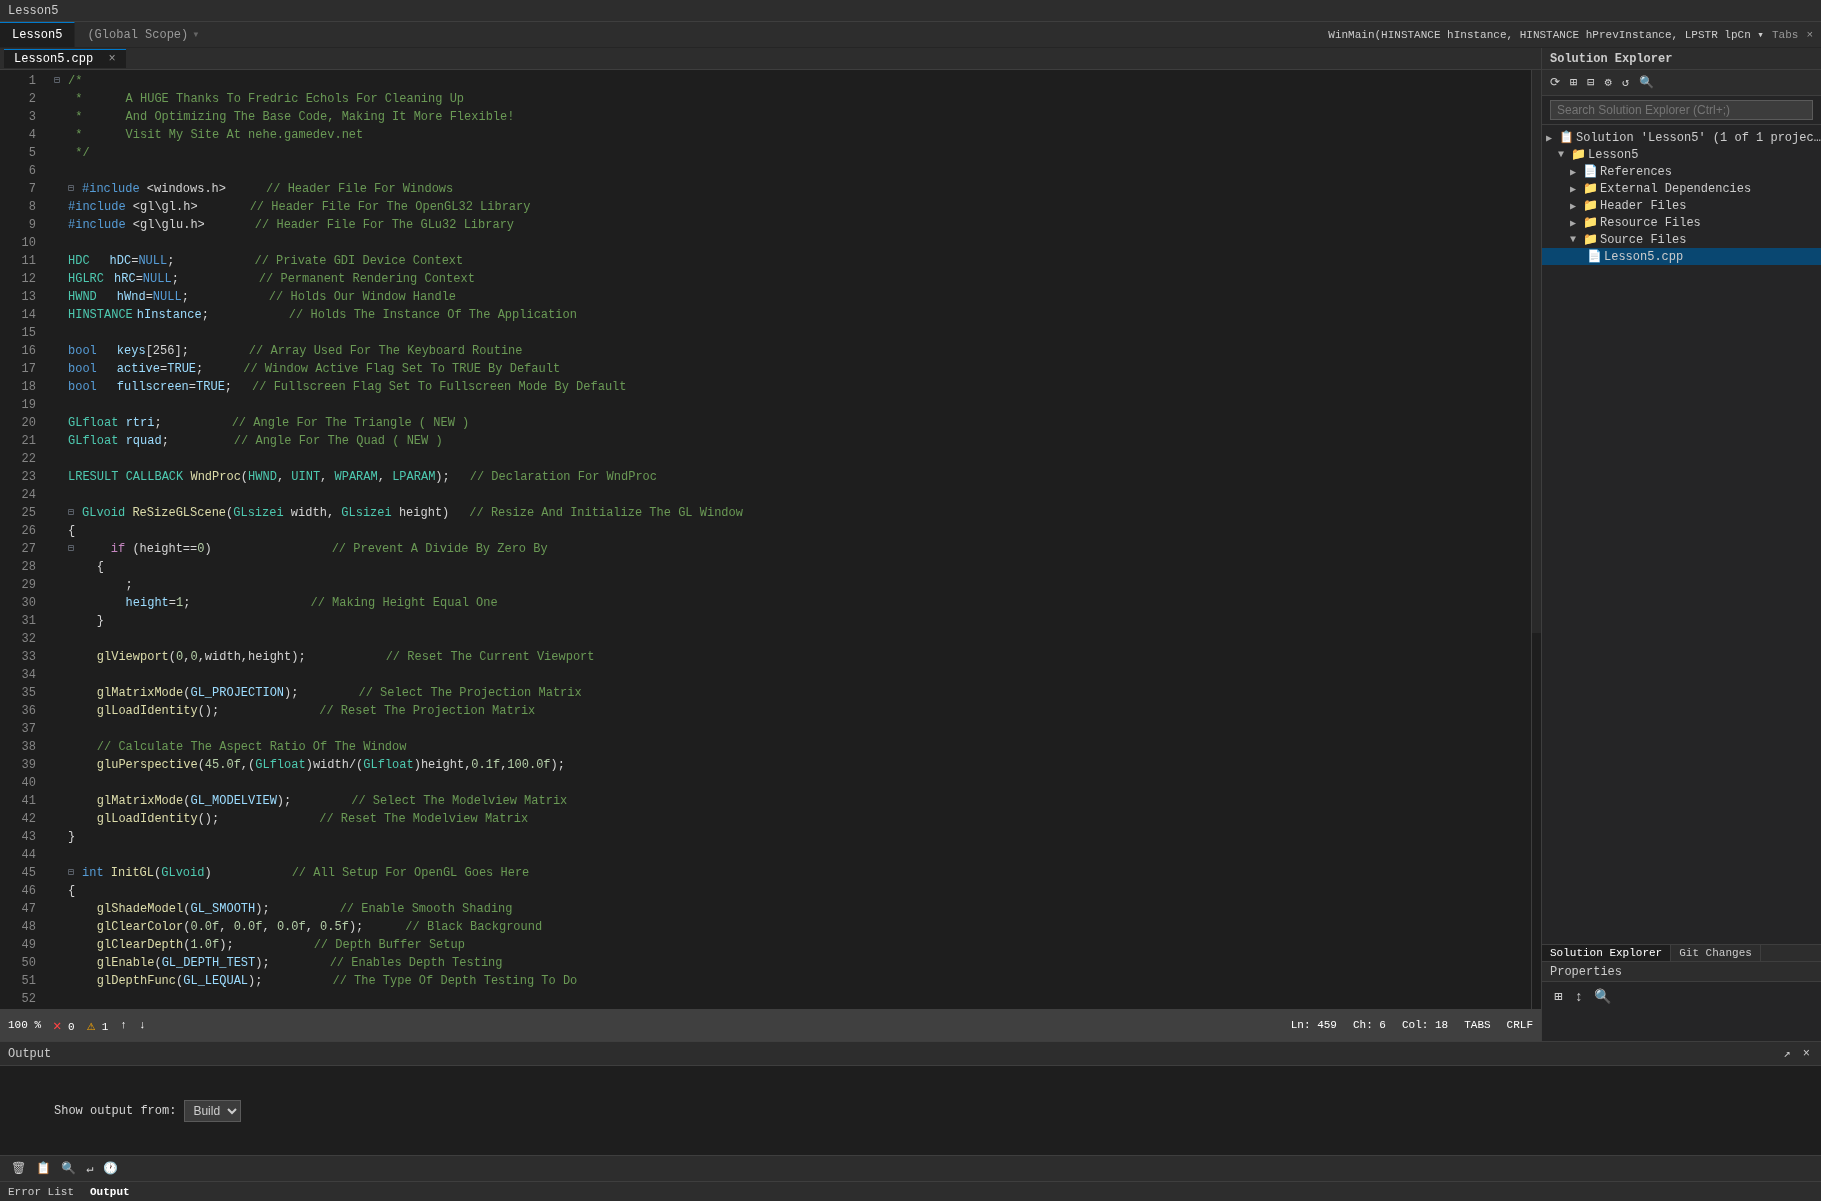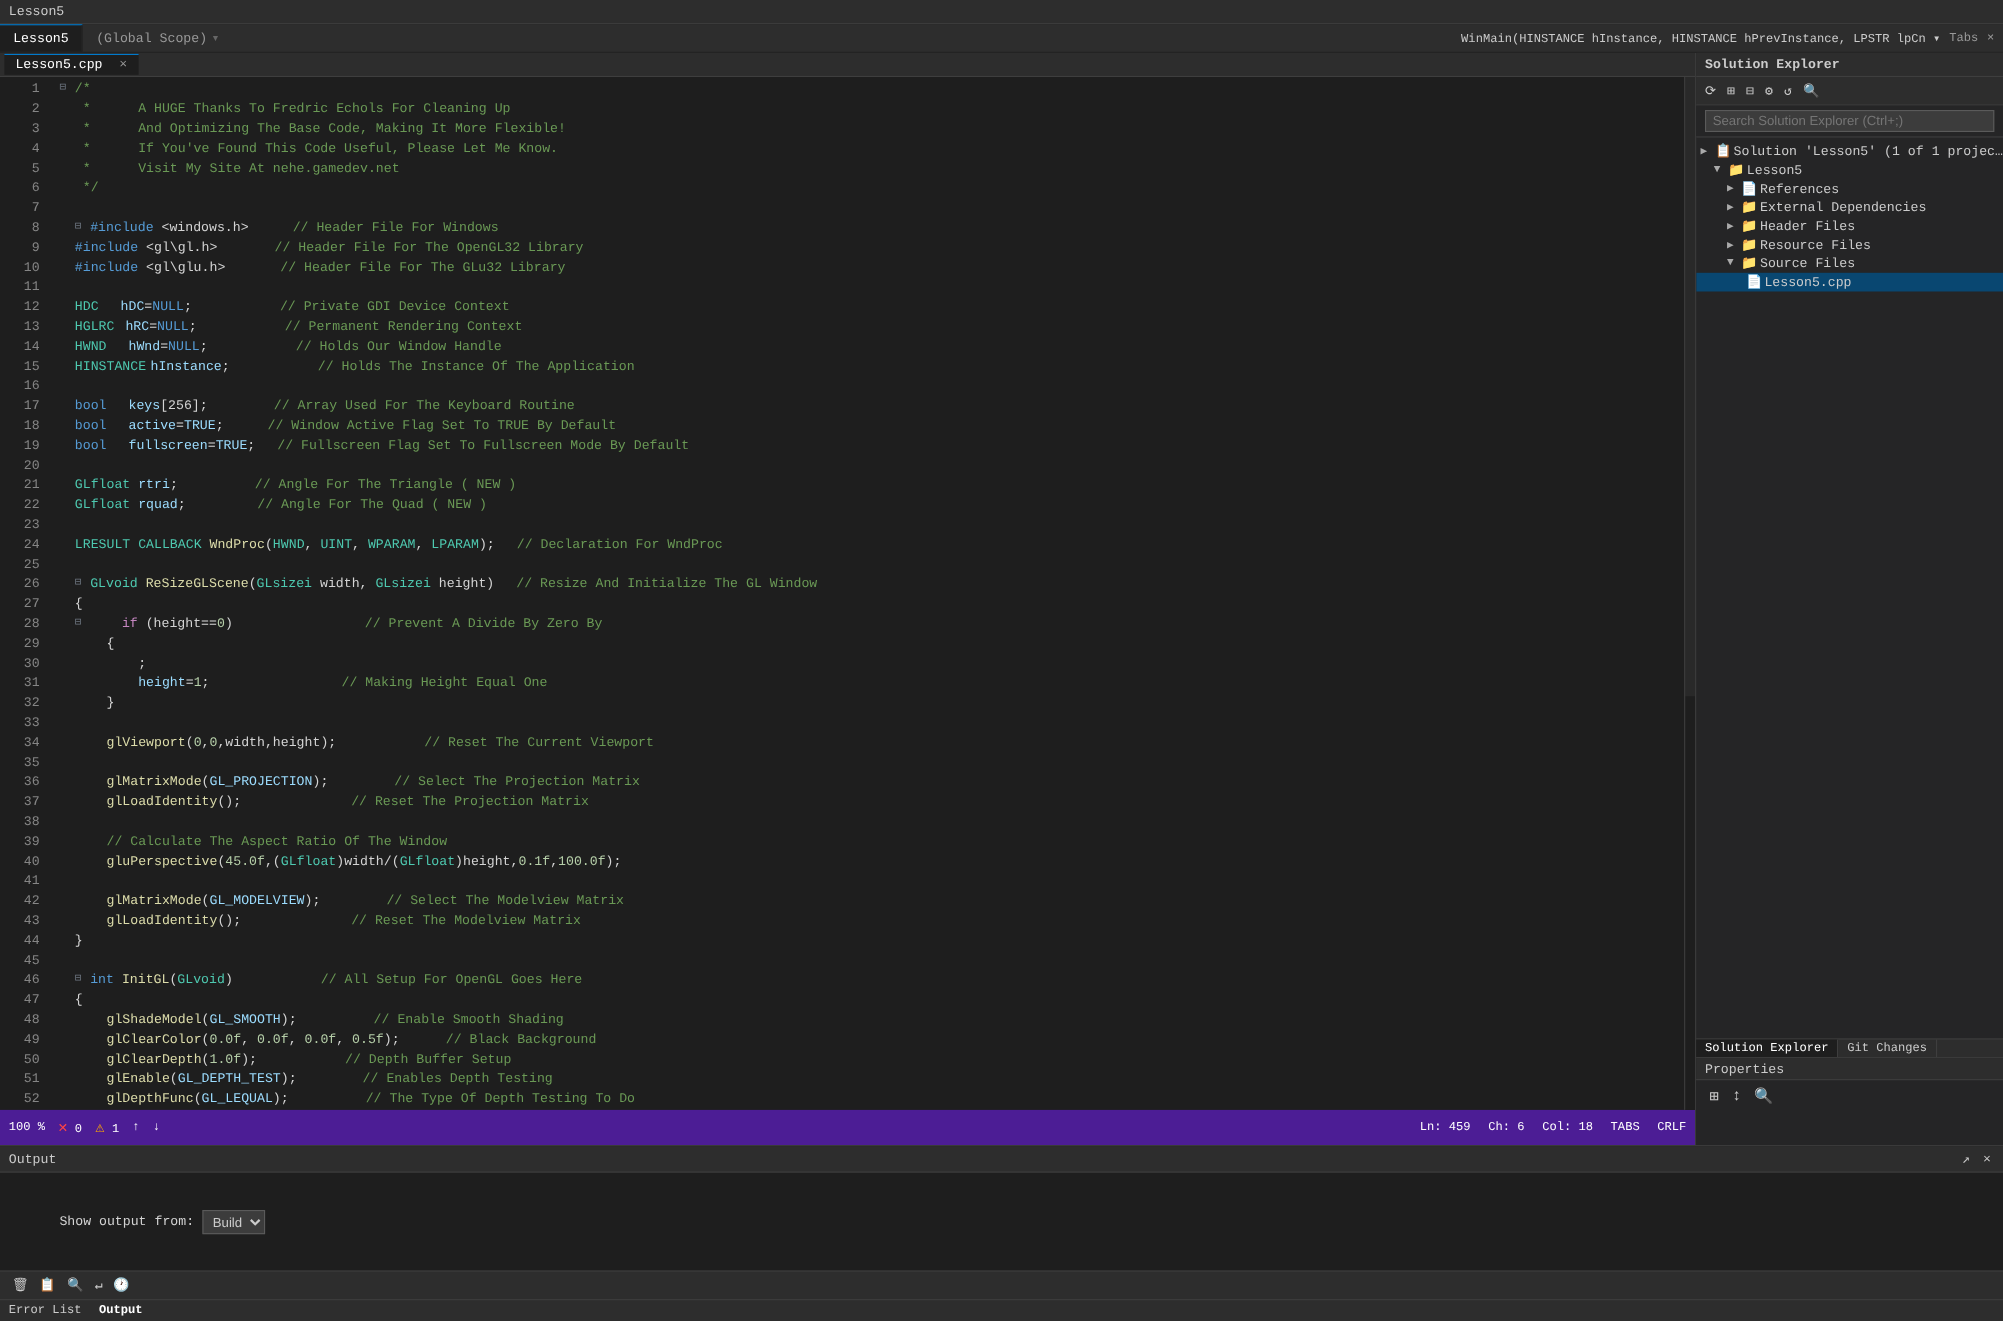--- a/index.html
+++ b/index.html
@@ -170,21 +170,21 @@
       position: absolute;
       top: 0;
       left: 0;
       width: 100%;
       height: 60%;
       background: rgba(255,255,255,0.05);
     }
 
     
     .status-bar {
-      background: #4c1d95;
+      background: #404040;
       height: 22px;
       display: flex;
       align-items: center;
       padding: 16px 8px;
       font-size: 11px;
       color: #ffffff;
       flex-shrink: 0;
     }
 
     .status-left { display: flex; align-items: center; gap: 12px; }
@@ -536,24 +536,20 @@
           <div class="code-line">
             <span class="fold-indicator"> </span>
             <span class="cmt"> *&nbsp;&nbsp;&nbsp;&nbsp;&nbsp;&nbsp;A HUGE Thanks To Fredric Echols For Cleaning Up</span>
           </div>
           <div class="code-line">
             <span class="fold-indicator"> </span>
             <span class="cmt"> *&nbsp;&nbsp;&nbsp;&nbsp;&nbsp;&nbsp;And Optimizing The Base Code, Making It More Flexible!</span>
           </div>
           <div class="code-line">
             <span class="fold-indicator"> </span>
-            <span class="cmt"> *&nbsp;&nbsp;&nbsp;&nbsp;&nbsp;&nbsp;If You've Found This Code Useful, Please Let Me Know.</span>
-          </div>
-          <div class="code-line">
-            <span class="fold-indicator"> </span>
             <span class="cmt"> *&nbsp;&nbsp;&nbsp;&nbsp;&nbsp;&nbsp;Visit My Site At nehe.gamedev.net</span>
           </div>
           <div class="code-line">
             <span class="fold-indicator"> </span>
             <span class="cmt"> */</span>
           </div>
           <div class="code-line">
             <span class="fold-indicator"> </span>
             &nbsp;
           </div>

